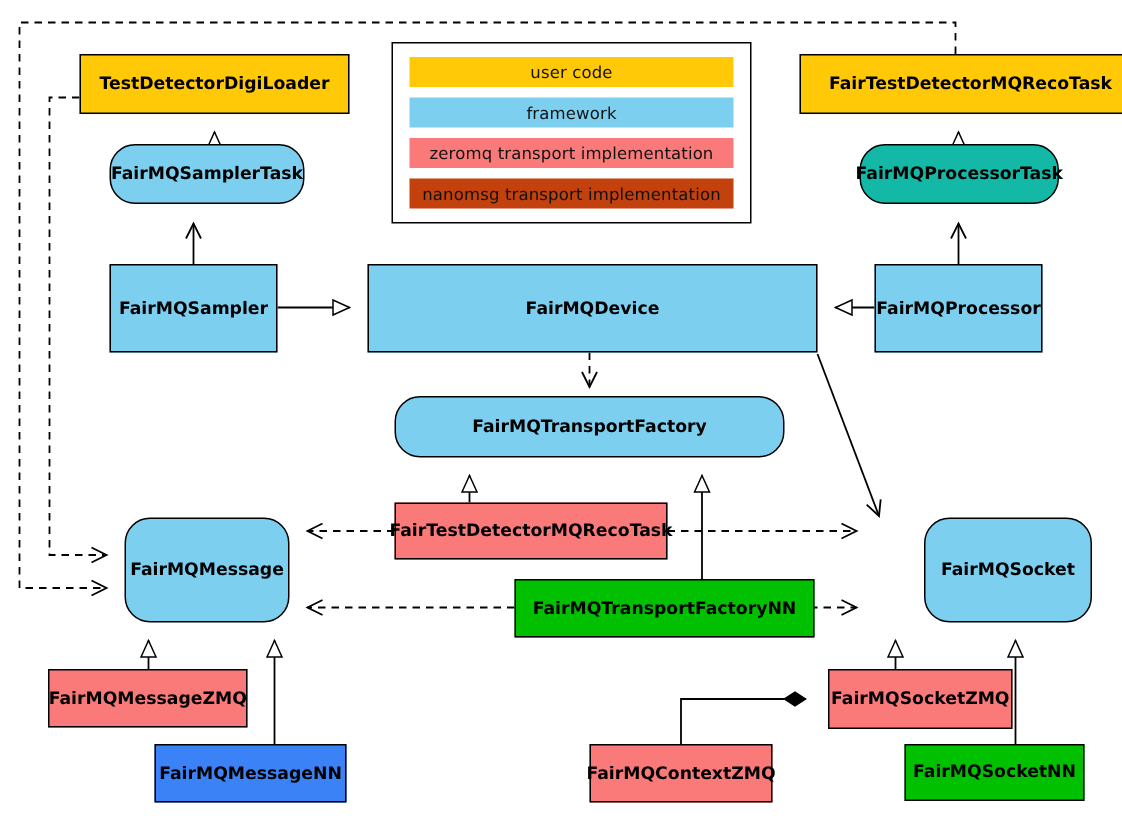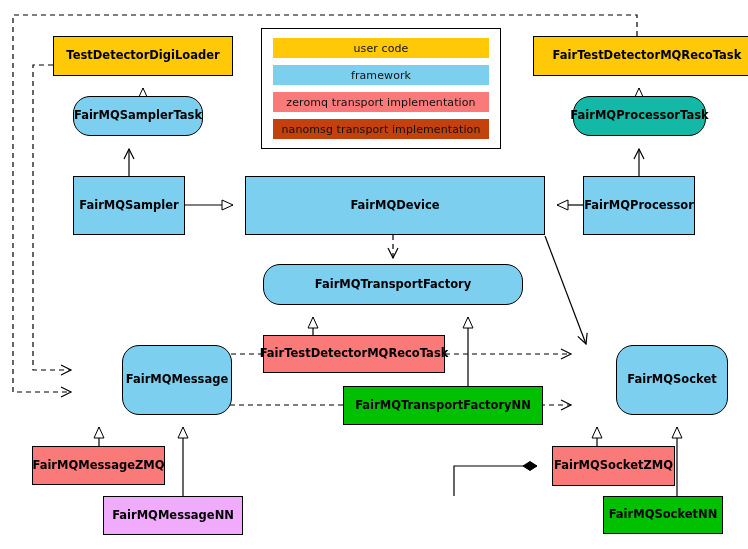--- a/index.html
+++ b/index.html
@@ -176,38 +176,41 @@
   </div>
 
   <div class="node" style="left:263px; top:335px; width:182px; height:38px; background:#FA7A7A;">
     <span>FairTestDetectorMQRecoTask</span>
   </div>
 
   <div class="node" style="left:343px; top:386px; width:200px; height:39px; background:#00C000;">
     <span>FairMQTransportFactoryNN</span>
   </div>
 
-  <div class="node abstract" style="left:83px; top:345px; width:110px; height:70px; background:#7DCFF0;margin-left:39px;">
+  <div class="node abstract" style="left:83px; top:345px; width:110px; height:70px; background:#7DCFF0;">
     <span>FairMQMessage</span>
   </div>
 
   <div class="node abstract" style="left:583px; top:345px; width:112px; height:70px; background:#7DCFF0;margin-left:33px;">
     <span>FairMQSocket</span>
   </div>
 
   <div class="node" style="left:32px; top:446px; width:133px; height:39px; background:#FA7A7A;">
     <span>FairMQMessageZMQ</span>
   </div>
 
-  <div class="node" style="left:103px; top:496px; width:140px; height:39px; background:#f0abfc;">
+  <div class="node" style="left:103px; top:496px; width:128px; height:39px; background:#3b82f6;">
     <span>FairMQMessageNN</span>
   </div>
 
   <div class="node" style="left:552px; top:446px; width:123px; height:40px; background:#FA7A7A;">
     <span>FairMQSocketZMQ</span>
   </div>
 
   <div class="node" style="left:603px; top:496px; width:120px; height:38px; background:#00C000;">
     <span>FairMQSocketNN</span>
   </div>
 
+  <div class="node" style="left:393px; top:496px; width:122px; height:39px; background:#FA7A7A;">
+    <span>FairMQContextZMQ</span>
+  </div>
 
 </div>
 
 </body></html>

